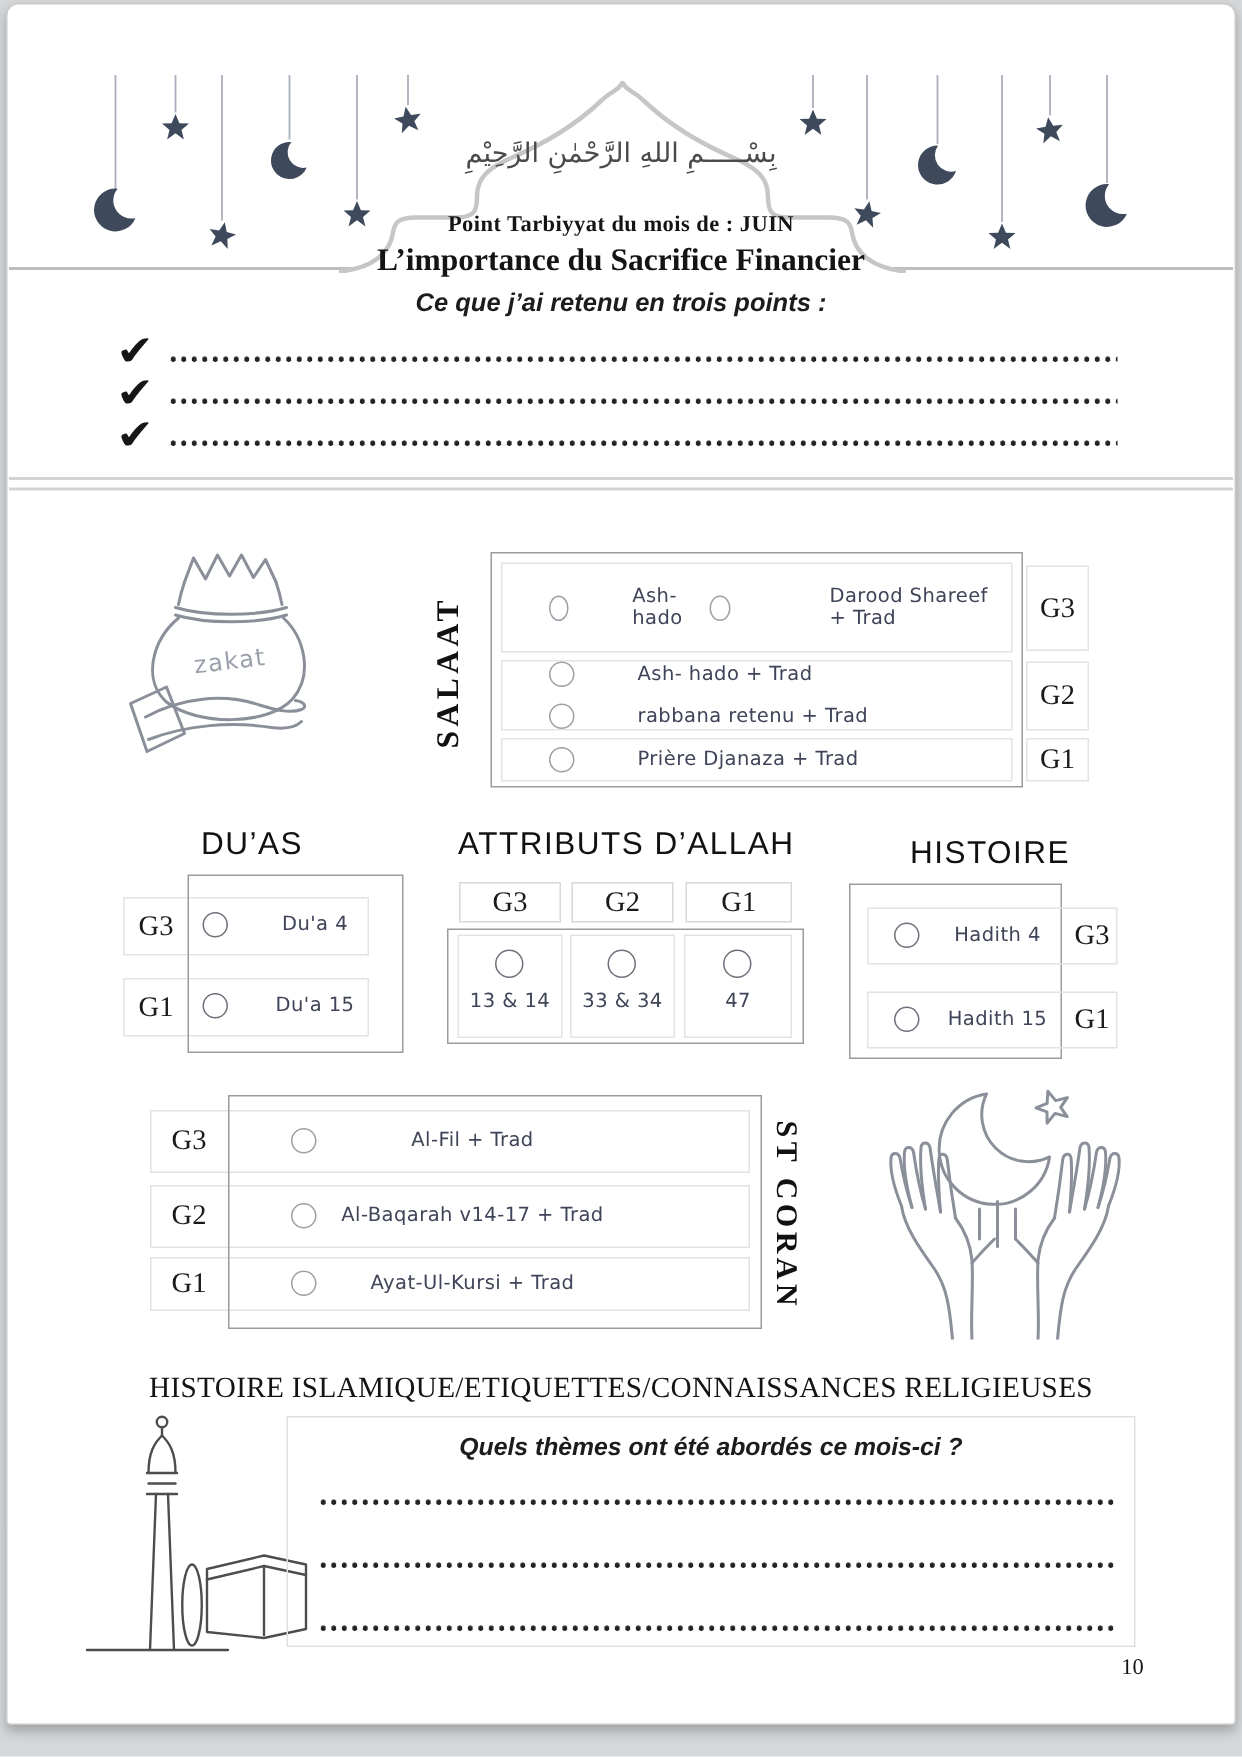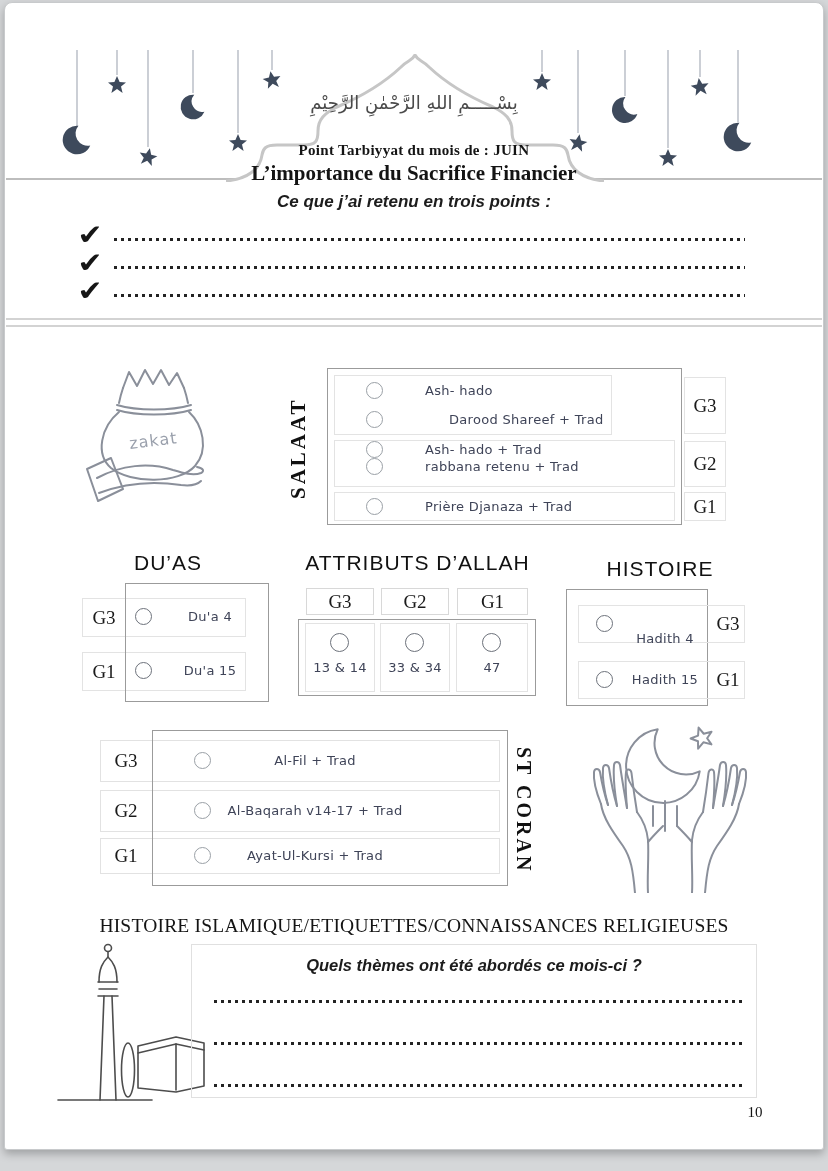--- a/index.html
+++ b/index.html
@@ -114,31 +114,31 @@
     <path d="M 12,116 C 36,103 64,100 88,108 C 98,111 108,114 116,111 C 120,109 118,106 112,105"></path>
     <path d="M 14,131 C 40,121 70,119 96,123 C 104,124 112,123 116,119"></path>
     <path d="M 2,107 L 26,96 L 38,127 L 13,139 Z"></path>
   </g>
   <text x="69" y="84" transform="rotate(-7 69 84)" text-anchor="middle" font-size="16" fill="#9aa0ac" style="font-family:'DejaVu Sans',sans-serif;letter-spacing:1px;">zakat</text>
 </svg>
 
 <div class="abs vlabel up" style="left:286px;top:388px;height:120px;">SALAAT</div>
 <div class="abs box-strong" style="left:327px;top:368px;width:355px;height:157px;"></div>
 
-<div class="abs box-light" style="left:334px;top:375px;width:278px;height:60px;display:flex;flex-direction:column;justify-content:space-around;padding-left:31px;box-sizing:border-box;">
+<div class="abs box-light" style="left:334px;top:375px;width:341px;height:60px;display:flex;flex-direction:row;justify-content:space-around;padding-left:31px;box-sizing:border-box;">
   <div class="row-line">
       <span class="radio"></span>
       <span class="hand" style="margin-left:42px;">Ash- hado</span>
     </div>
   <div class="row-line">
       <span class="radio"></span>
       <span class="hand" style="margin-left:66px;">Darood Shareef + Trad</span>
     </div>
 </div>
-<div class="abs box-light" style="left:334px;top:440px;width:341px;height:47px;display:flex;flex-direction:column;justify-content:flex-start;padding-left:31px;box-sizing:border-box;">
+<div class="abs box-light" style="left:334px;top:440px;width:341px;height:47px;display:flex;flex-direction:column;justify-content:space-between;padding-left:31px;box-sizing:border-box;">
   <div class="row-line">
       <span class="radio"></span>
       <span class="hand" style="margin-left:42px;">Ash- hado + Trad</span>
     </div>
   <div class="row-line">
       <span class="radio"></span>
       <span class="hand" style="margin-left:42px;">rabbana retenu + Trad</span>
     </div>
 </div>
 <div class="abs box-light" style="left:334px;top:492px;width:341px;height:29px;display:flex;align-items:center;padding-left:31px;box-sizing:border-box;">
@@ -174,21 +174,21 @@
 <div class="abs center hand" style="left:305px;top:660px;width:70px;">13 &amp; 14</div>
 <div class="abs center hand" style="left:380px;top:660px;width:70px;">33 &amp; 34</div>
 <div class="abs center hand" style="left:456px;top:660px;width:72px;">47</div>
 
 <div class="abs center sec-title" style="left:585px;top:557px;width:150px;">HISTOIRE</div>
 <div class="abs box-strong" style="left:566px;top:589px;width:142px;height:117px;"></div>
 <div class="abs box-light" style="left:578px;top:605px;width:167px;height:38px;"></div>
 <div class="abs box-light" style="left:578px;top:661px;width:167px;height:38px;"></div>
 <span class="abs radio" style="left:596px;top:615px;border-color:#6d727b;"></span>
 <span class="abs radio" style="left:596px;top:671px;border-color:#6d727b;"></span>
-<div class="abs center hand" style="left:625px;top:628px;width:80px;line-height:22px;">Hadith 4</div>
+<div class="abs center hand" style="left:625px;top:613px;width:80px;line-height:22px;">Hadith 4</div>
 <div class="abs center hand" style="left:625px;top:669px;width:80px;line-height:22px;">Hadith 15</div>
 <div class="abs gcell" style="left:710px;top:608px;width:36px;height:32px;">G3</div>
 <div class="abs gcell" style="left:710px;top:664px;width:36px;height:32px;">G1</div>
 
 <div class="abs box-light" style="left:100px;top:740px;width:400px;height:42px;border-color:#e2e2e2;"></div>
 <div class="abs box-light" style="left:100px;top:790px;width:400px;height:42px;border-color:#e2e2e2;"></div>
 <div class="abs box-light" style="left:100px;top:838px;width:400px;height:36px;border-color:#e2e2e2;"></div>
 <div class="abs box-strong" style="left:152px;top:730px;width:356px;height:156px;"></div>
 <div class="abs gcell" style="left:106px;top:746px;width:40px;height:30px;">G3</div>
 <div class="abs gcell" style="left:106px;top:796px;width:40px;height:30px;">G2</div>

